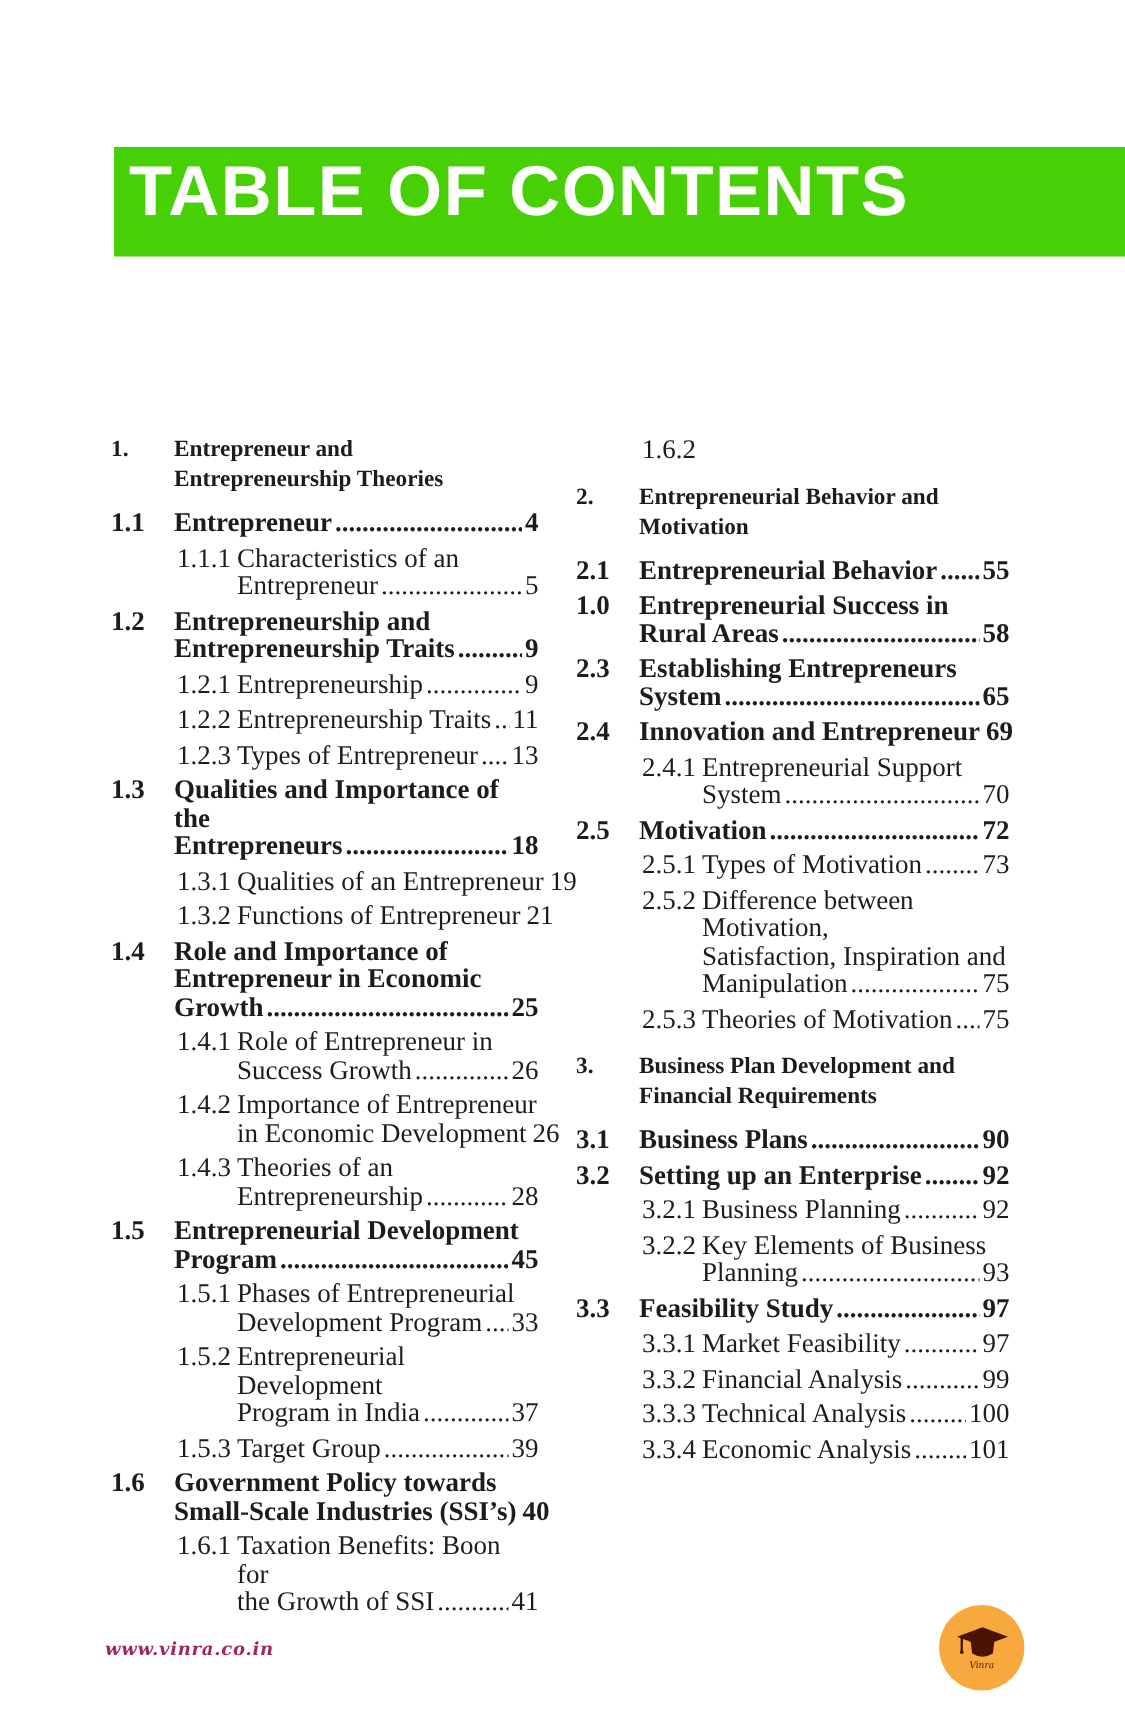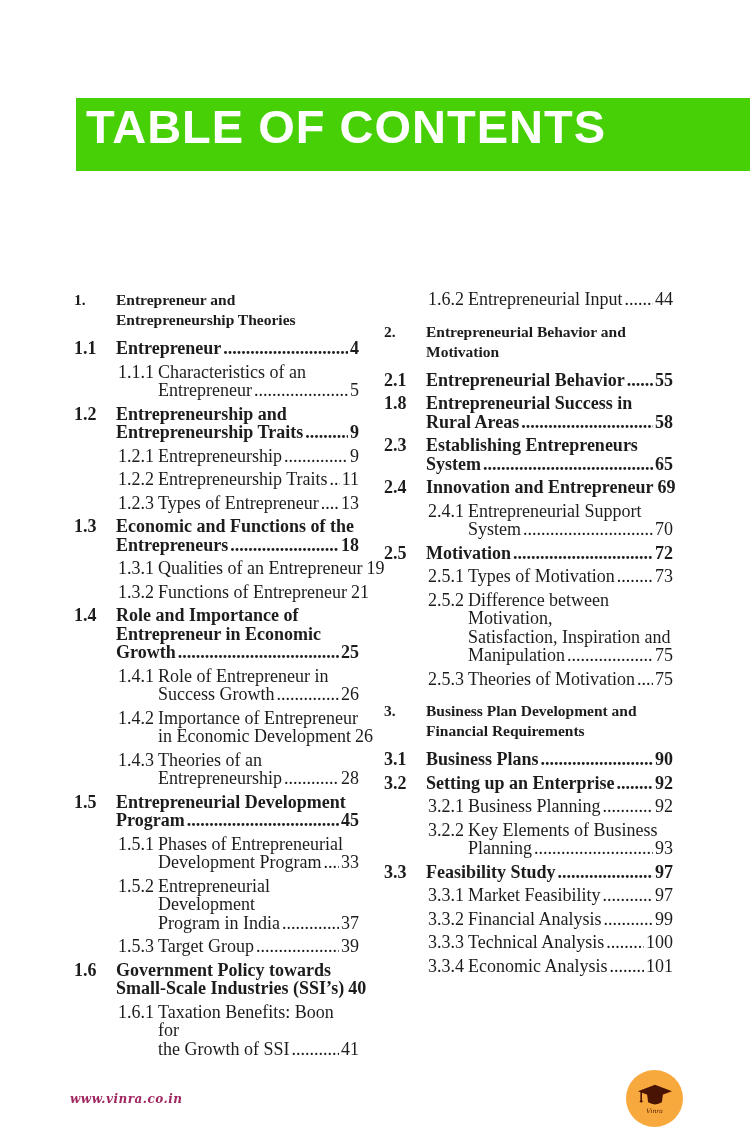--- a/index.html
+++ b/index.html
@@ -135,21 +135,21 @@
           <span class="line lastline">
             <span class="t">Types of Entrepreneur</span>
             <span class="dots"></span>
             <span class="pg">13</span>
           </span>
         </span>
       </div>
       <div class="entry section">
         <span class="num">1.3</span>
         <span class="body">
-          <span class="line">Economic and Functions of the</span>
+          <span class="line">Qualities and Importance of the</span>
           <span class="line lastline">
             <span class="t">Entrepreneurs</span>
             <span class="dots"></span>
             <span class="pg">18</span>
           </span>
         </span>
       </div>
       <div class="entry sub">
         <span class="num">1.3.1</span>
         <span class="body">
@@ -277,27 +277,20 @@
             <span class="t">the Growth of SSI</span>
             <span class="dots"></span>
             <span class="pg">41</span>
           </span>
         </span>
       </div>
     </section>
   <section class="col col-right" id="col-right">
       <div class="entry sub">
         <span class="num">1.6.2</span>
-        <span class="body">
-          <span class="line lastline">
-            <span class="t">Entrepreneurial Input</span>
-            <span class="dots"></span>
-            <span class="pg">44</span>
-          </span>
-        </span>
       </div>
       <div class="entry chapter">
         <span class="num">2.</span>
         <span class="body">
           <span class="line">Entrepreneurial Behavior and</span>
           <span class="line lastline">
             <span class="t">Motivation</span>
           </span>
         </span>
       </div>
@@ -305,21 +298,21 @@
         <span class="num">2.1</span>
         <span class="body">
           <span class="line lastline">
             <span class="t">Entrepreneurial Behavior</span>
             <span class="dots"></span>
             <span class="pg">55</span>
           </span>
         </span>
       </div>
       <div class="entry section">
-        <span class="num">1.8</span>
+        <span class="num">1.0</span>
         <span class="body">
           <span class="line">Entrepreneurial Success in</span>
           <span class="line lastline">
             <span class="t">Rural Areas</span>
             <span class="dots"></span>
             <span class="pg">58</span>
           </span>
         </span>
       </div>
       <div class="entry section">

